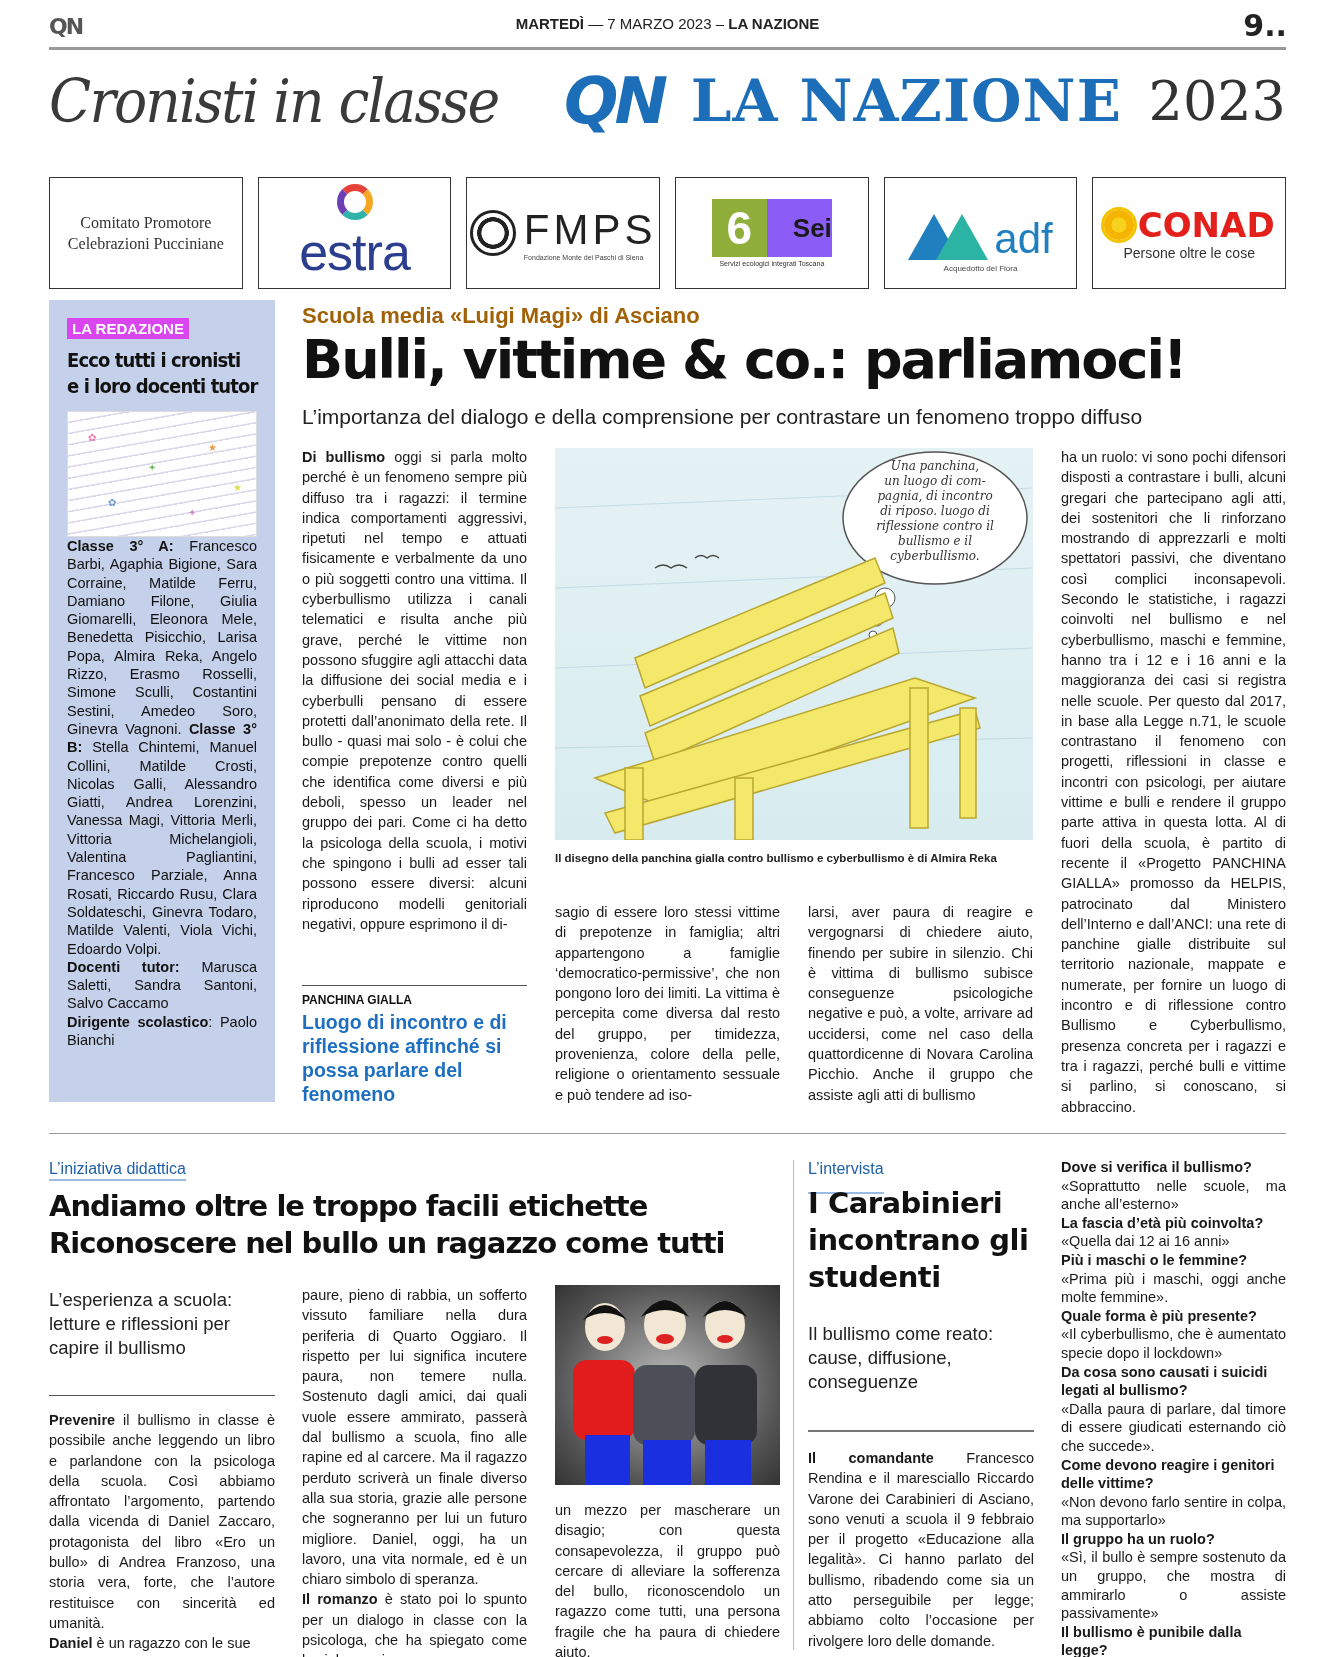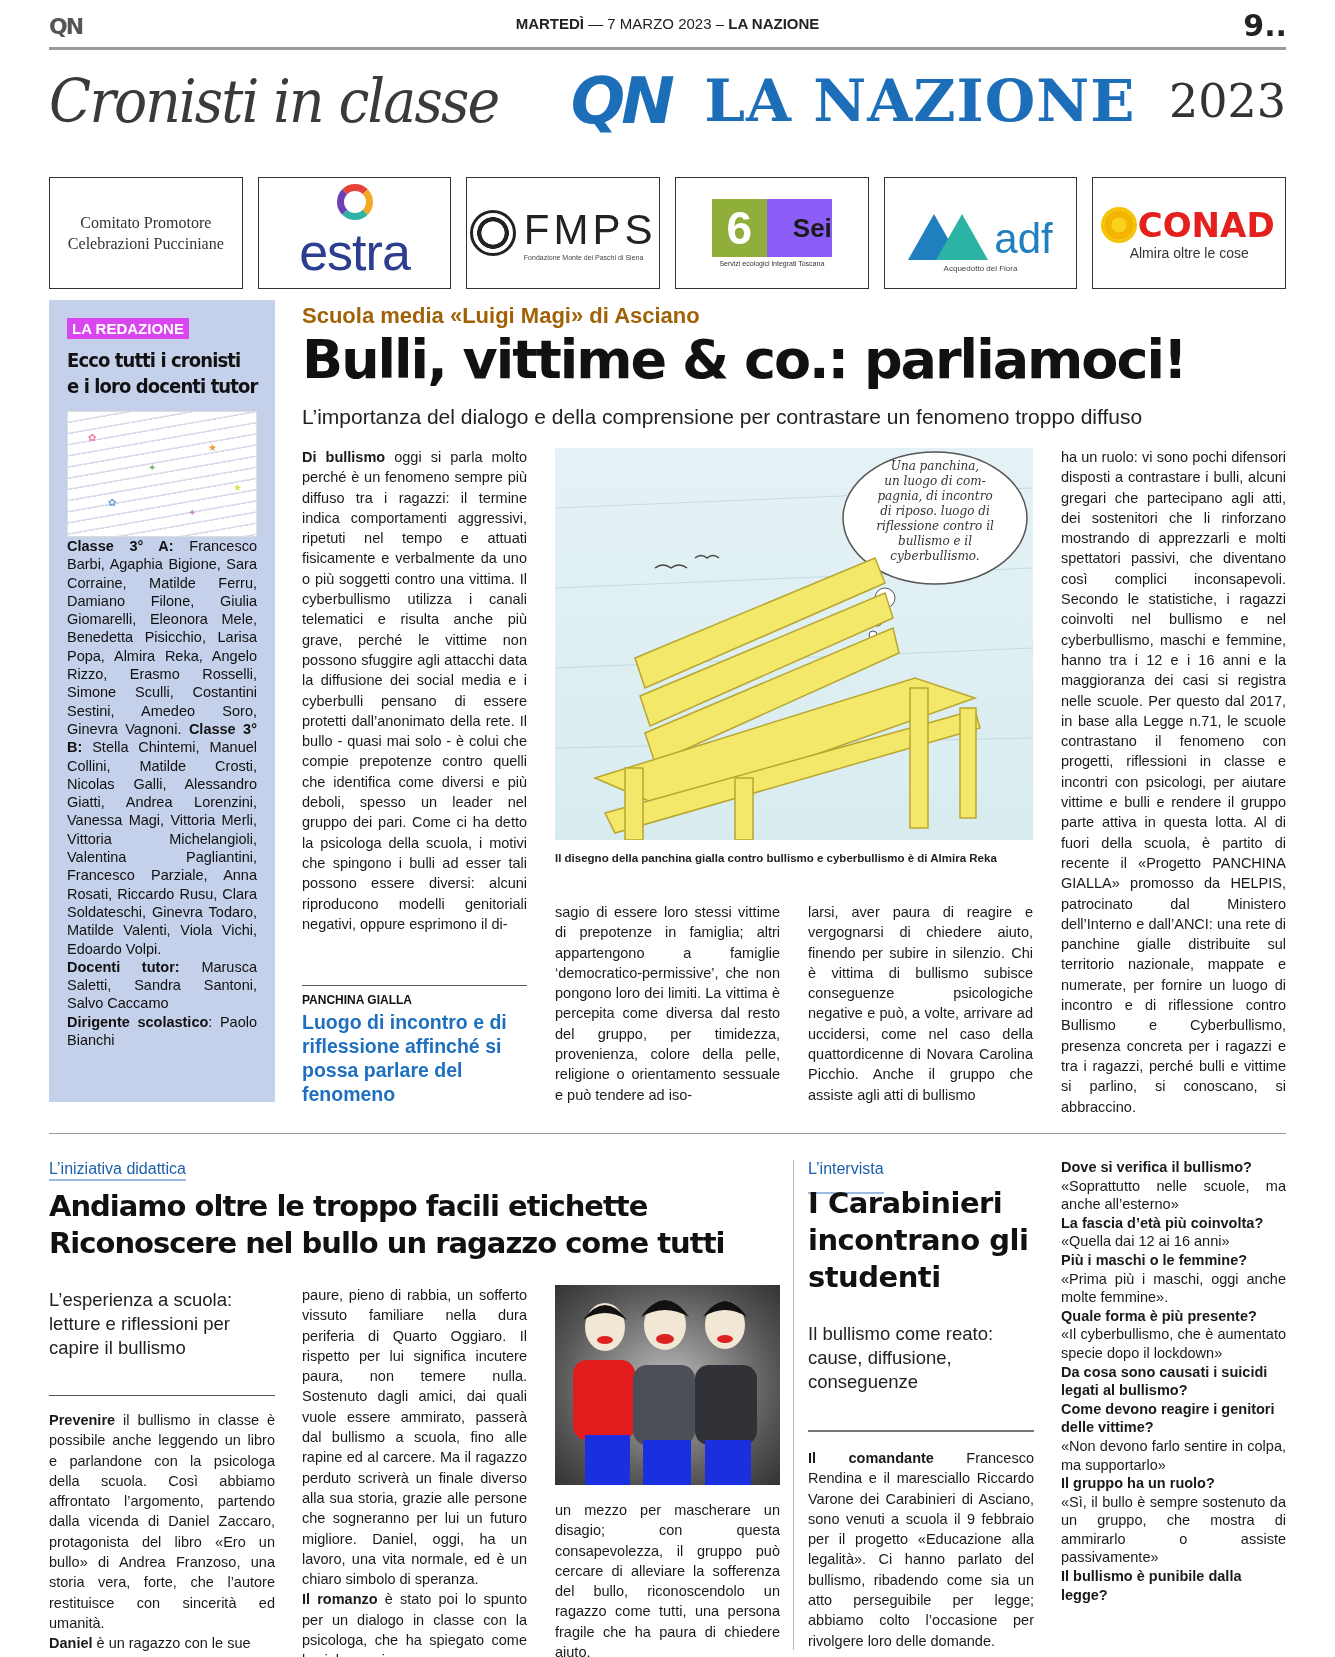--- a/index.html
+++ b/index.html
@@ -12,21 +12,21 @@
   .dateline { left: 0; width: 1335px; top: 15px; text-align: center; font-size: 15px; color: #222; }
   .dateline b { font-weight: 700; }
   .pagenum { right: 48px; top: 8px; font-size: 30px; font-weight: 900; color: #222; font-family: "DejaVu Sans", sans-serif; }
   .rule-top { left: 49px; width: 1237px; top: 47px; height: 3px; background: #9a9a9a; }
 
   
   .masthead { left: 49px; top: 62px; width: 1237px; height: 78px; display: flex; align-items: center; justify-content: space-between; }
   .cronisti { font-family: "DejaVu Serif", serif; font-size: 60px; color: #3a3a3a; font-style: italic; letter-spacing: -2px; transform: scaleX(0.92); transform-origin: left; }
   .qn-big { font-family: "DejaVu Sans", sans-serif; font-weight: 900; font-size: 64px; color: #1d6eb8; letter-spacing: -4px; font-style: italic; }
   .nazione { font-family: "DejaVu Serif", serif; font-weight: 900; font-size: 58px; color: #1d6eb8; letter-spacing: 1px; }
-  .year { font-family: "DejaVu Serif", serif; font-size: 46px; color: #333; }
+  .year { font-family: "DejaVu Serif", serif; font-size: 54px; color: #333; }
 
   
   .sponsors { left: 49px; top: 177px; width: 1237px; height: 112px; display: flex; gap: 15px; }
   .sponsor { flex: 1; border: 1px solid #333; display: flex; align-items: center; justify-content: center; flex-direction: column; overflow: hidden; }
   .sp-comitato { font-family: "Liberation Serif", serif; font-size: 16px; text-align: center; line-height: 21px; color: #333; }
   .sp-estra { font-size: 52px; color: #2c3f8f; font-weight: 400; letter-spacing: -1px; display:flex; align-items:center; gap:2px;flex-direction:column;}
   .sp-estra .swirl { width: 36px; height: 36px; border-radius: 50%; border: 7px solid; border-color: #e6423a #f5a623 #2fb3a8 #6c3fb5; }
   .sp-fmps { display:flex; align-items:center; gap:8px; }
   .sp-fmps .seal { width: 46px; height: 46px; border-radius: 50%; border: 3px solid #222; background: radial-gradient(circle,#fff 40%,#222 42%,#222 55%,#fff 57%); }
   .sp-fmps .t { font-size: 42px; letter-spacing: 4px; color:#222; font-weight: 300; }
@@ -162,21 +162,21 @@
         </div>
       <div class="sub">Acquedotto del Fiora</div>
     </div>
   </div>
   <div class="sponsor">
     <div class="sp-conad">
       <div class="row">
           <span class="flower"></span>
           <span class="t">CONAD</span>
         </div>
-      <div class="sub">Almira oltre le cose</div>
+      <div class="sub">Persone oltre le cose</div>
     </div>
   </div>
 </div>
 
 <div class="abs sidebar">
   <span class="badge">LA REDAZIONE</span>
   <div class="sb-title">
     <div>Ecco tutti i cronisti</div>
     <div>e i loro docenti tutor</div>
   </div>
@@ -316,20 +316,21 @@
   <div>
       <span class="q">Più i maschi o le femmine?</span>
       <span class="a">«Prima più i maschi, oggi anche molte femmine».</span>
     </div>
   <div>
       <span class="q">Quale forma è più presente?</span>
       <span class="a">«Il cyberbullismo, che è aumentato specie dopo il lockdown»</span>
     </div>
   <div>
       <span class="q">Da cosa sono causati i suicidi legati al bullismo?</span>
+      <span class="a">«Dalla paura di parlare, dal timore di essere giudicati esternando ciò che succede».</span>
     </div>
   <div>
       <span class="q">Come devono reagire i genitori delle vittime?</span>
       <span class="a">«Non devono farlo sentire in colpa, ma supportarlo»</span>
     </div>
   <div>
       <span class="q">Il gruppo ha un ruolo?</span>
       <span class="a">«Sì, il bullo è sempre sostenuto da un gruppo, che mostra di ammirarlo o assiste passivamente»</span>
     </div>
   <div>

